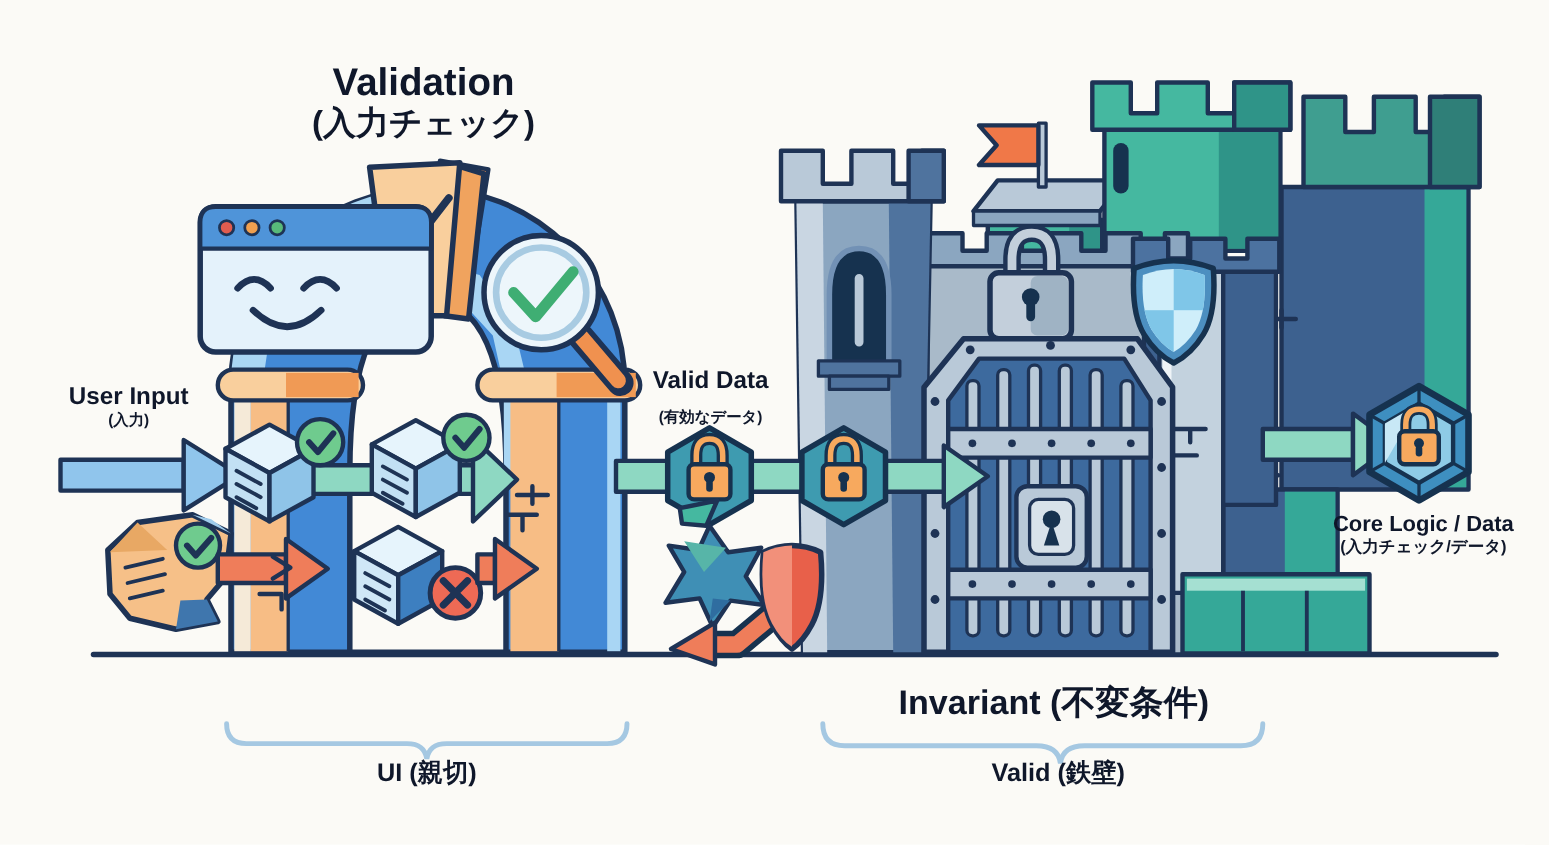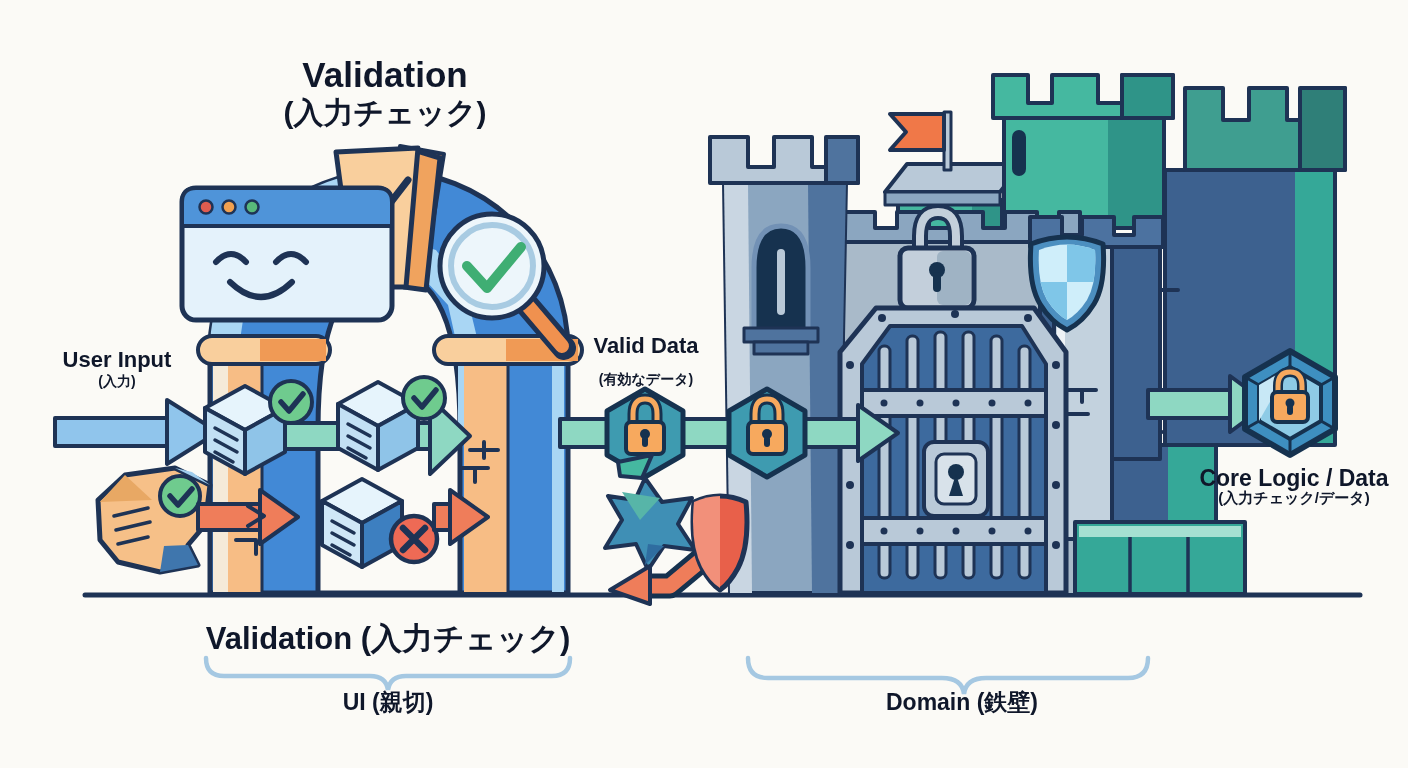--- a/index.html
+++ b/index.html
@@ -11,21 +11,21 @@
   svg{position:absolute;left:0;top:0;}
   .lbl{
     position:absolute;transform:translateX(-50%);
     color:#0f172a;font-weight:700;white-space:nowrap;text-align:center;
     line-height:1.1;
   }
   .t-main{font-size:35px;}
   .t-sub{font-size:30px;}
   .s-main{font-size:22px;}
   .s-sub{font-size:14px;}
-  .c-main{font-size:23px;}
+  .c-main{font-size:20px;}
   .c-sub{font-size:15px;}
   .b-head{font-size:31px;}
   .b-sub{font-size:23px;}
 </style>
 </head>
 <body>
 
 <div id="stage">
 
 <svg width="1408" height="768" viewBox="0 0 1408 768">
@@ -342,18 +342,18 @@
 
 <div class="lbl s-main" style="left:117px;top:348px;text-align:center;">User Input</div>
 <div class="lbl s-sub" style="left:117px;top:374px;">(入力)</div>
 
 <div class="lbl s-main" style="left:646px;top:334px;">Valid Data</div>
 <div class="lbl s-sub" style="left:646px;top:372px;">(有効なデータ)</div>
 
 <div class="lbl c-main" style="left:1294px;top:466px;">Core Logic / Data</div>
 <div class="lbl c-sub" style="left:1294px;top:490px;">(入力チェック/データ)</div>
 
-<div class="lbl b-head" style="left:388px;top:622px;">Validation (入力チェック)</div>
 <div class="lbl b-sub" style="left:388px;top:690px;">UI (親切)</div>
 
-<div class="lbl b-sub" style="left:962px;top:690px;">Domain (鉄壁)</div>
+<div class="lbl b-head" style="left:958px;top:622px;">Invariant (不変条件)</div>
+<div class="lbl b-sub" style="left:962px;top:690px;">Valid (鉄壁)</div>
 
 </div>
 
 </body></html>

